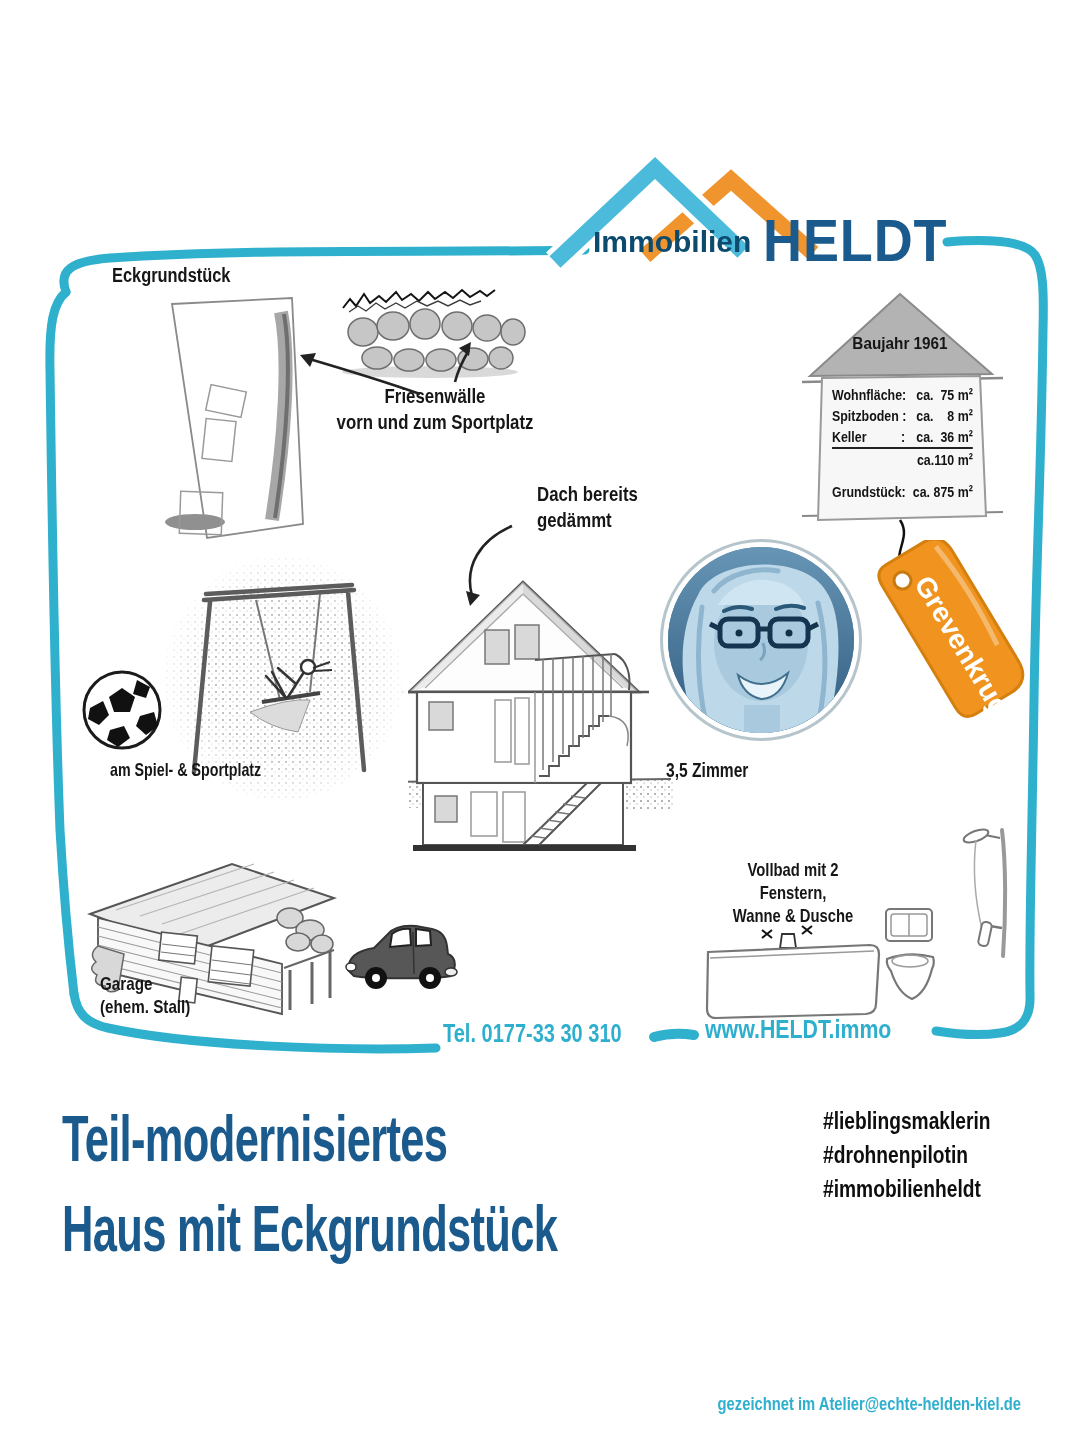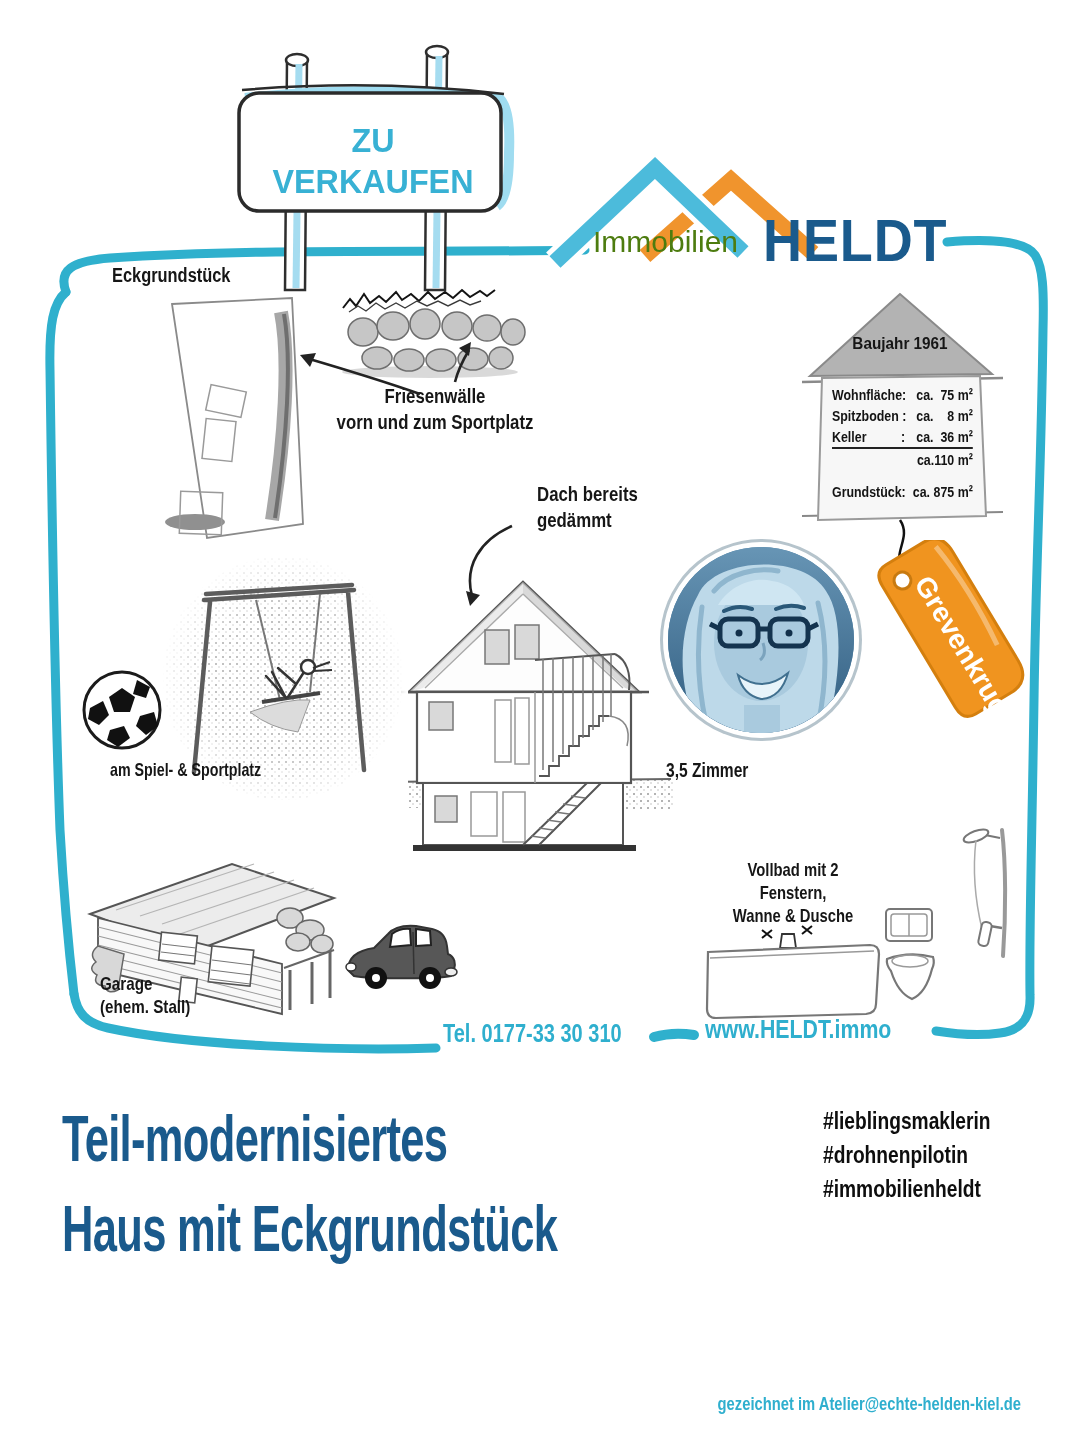--- a/index.html
+++ b/index.html
@@ -22,44 +22,28 @@
   <svg class="abs" style="left:0;top:0" width="1083" height="1440">
     <g fill="none" stroke="#2fb0cd" stroke-width="9" stroke-linecap="round">
       <path d="M66 292 C58 270 72 261 110 258 C260 248 430 253 585 250"></path>
       <path d="M947 242 C995 238 1026 242 1035 255 C1043 267 1044 290 1043 330 C1041 480 1036 560 1034 700 C1032 840 1029 930 1030 995 C1031 1018 1022 1030 1000 1033 C980 1036 955 1034 936 1031"></path>
       <path d="M74 994 C77 1013 86 1023 108 1028 C190 1046 340 1051 436 1048"></path>
       <path d="M66 292 C53 303 49 324 50 370 C52 520 55 700 60 830 C64 900 70 960 74 994"></path>
       <path d="M654 1037 C668 1033 682 1033 694 1035" stroke-width="10"></path>
     </g>
   </svg>
 
-  <div class="abs" style="left:225px;top:38px;width:300px;height:270px">
-    <svg width="300" height="270">
-      <g stroke="#2e2e2e" stroke-width="2.5" fill="#fff">
-        <path d="M62 22 L60 252 L80 252 L82 22 Z"></path>
-        <path d="M202 14 L200 252 L220 252 L222 14 Z"></path>
-        <ellipse cx="72" cy="22" rx="11" ry="6"></ellipse>
-        <ellipse cx="212" cy="14" rx="11" ry="6"></ellipse>
-      </g>
-      <line x1="74" y1="26" x2="71" y2="250" stroke="#a5dcf0" stroke-width="7"></line>
-      <line x1="214" y1="18" x2="211" y2="250" stroke="#a5dcf0" stroke-width="7"></line>
-      <path d="M20 60 Q148 46 274 60 Q286 70 284 115 Q284 160 272 168" fill="none" stroke="#9fdcf0" stroke-width="10"></path>
-      <rect x="14" y="55" width="262" height="118" rx="20" fill="#fff" stroke="#2b2b2b" stroke-width="3.5"></rect>
-      <path d="M17 52 Q150 41 279 56" fill="none" stroke="#2b2b2b" stroke-width="2.5"></path>
-    </svg>
-    <div class="lbl" style="left:18px;top:82px;width:260px;text-align:center;font-size:34px;color:#38b1d4;transform:scaleX(0.95);transform-origin:center top">ZU VERKAUFEN</div>
-  </div>
 
   <div class="abs" style="left:545px;top:148px;width:430px;height:125px">
     <svg width="430" height="125">
       <path d="M100 108 L186 32 L268 105" fill="none" stroke="#f0942d" stroke-width="16"></path>
       <path d="M10 114 L110 20 L198 104" fill="none" stroke="#ffffff" stroke-width="26"></path>
       <path d="M10 114 L110 20 L198 104" fill="none" stroke="#4cbbdb" stroke-width="16"></path>
     </svg>
-    <span class="lbl" style="left:48px;top:76px;font-size:30px;font-weight:400;color:#4d7c0f">Immobilien</span>
+    <span class="lbl" style="left:48px;top:76px;font-size:30px;font-weight:700;color:#0c4a6e">Immobilien</span>
     <span class="lbl cx" style="left:218px;top:56px;font-size:60px;font-weight:800;color:#1a5a8c;transform:scaleX(0.9);letter-spacing:1px">HELDT</span>
   </div>
 
   <div class="lbl cx" style="left:112px;top:263px;font-size:20px;transform:scaleX(0.82)">Eckgrundstück</div>
 
   <svg class="abs" style="left:150px;top:288px" width="185" height="265">
     <path d="M22 16 L142 10 L153 236 L57 250 Z" fill="#fff" stroke="#8a8a8a" stroke-width="1.8"></path>
     <path d="M131 24 C140 70 135 150 122 232" fill="none" stroke="#a7a7a7" stroke-width="14"></path>
     <path d="M134 26 C142 72 137 150 125 230" fill="none" stroke="#6f6f6f" stroke-width="4"></path>
     <ellipse cx="45" cy="234" rx="30" ry="8" fill="#909090"></ellipse>

